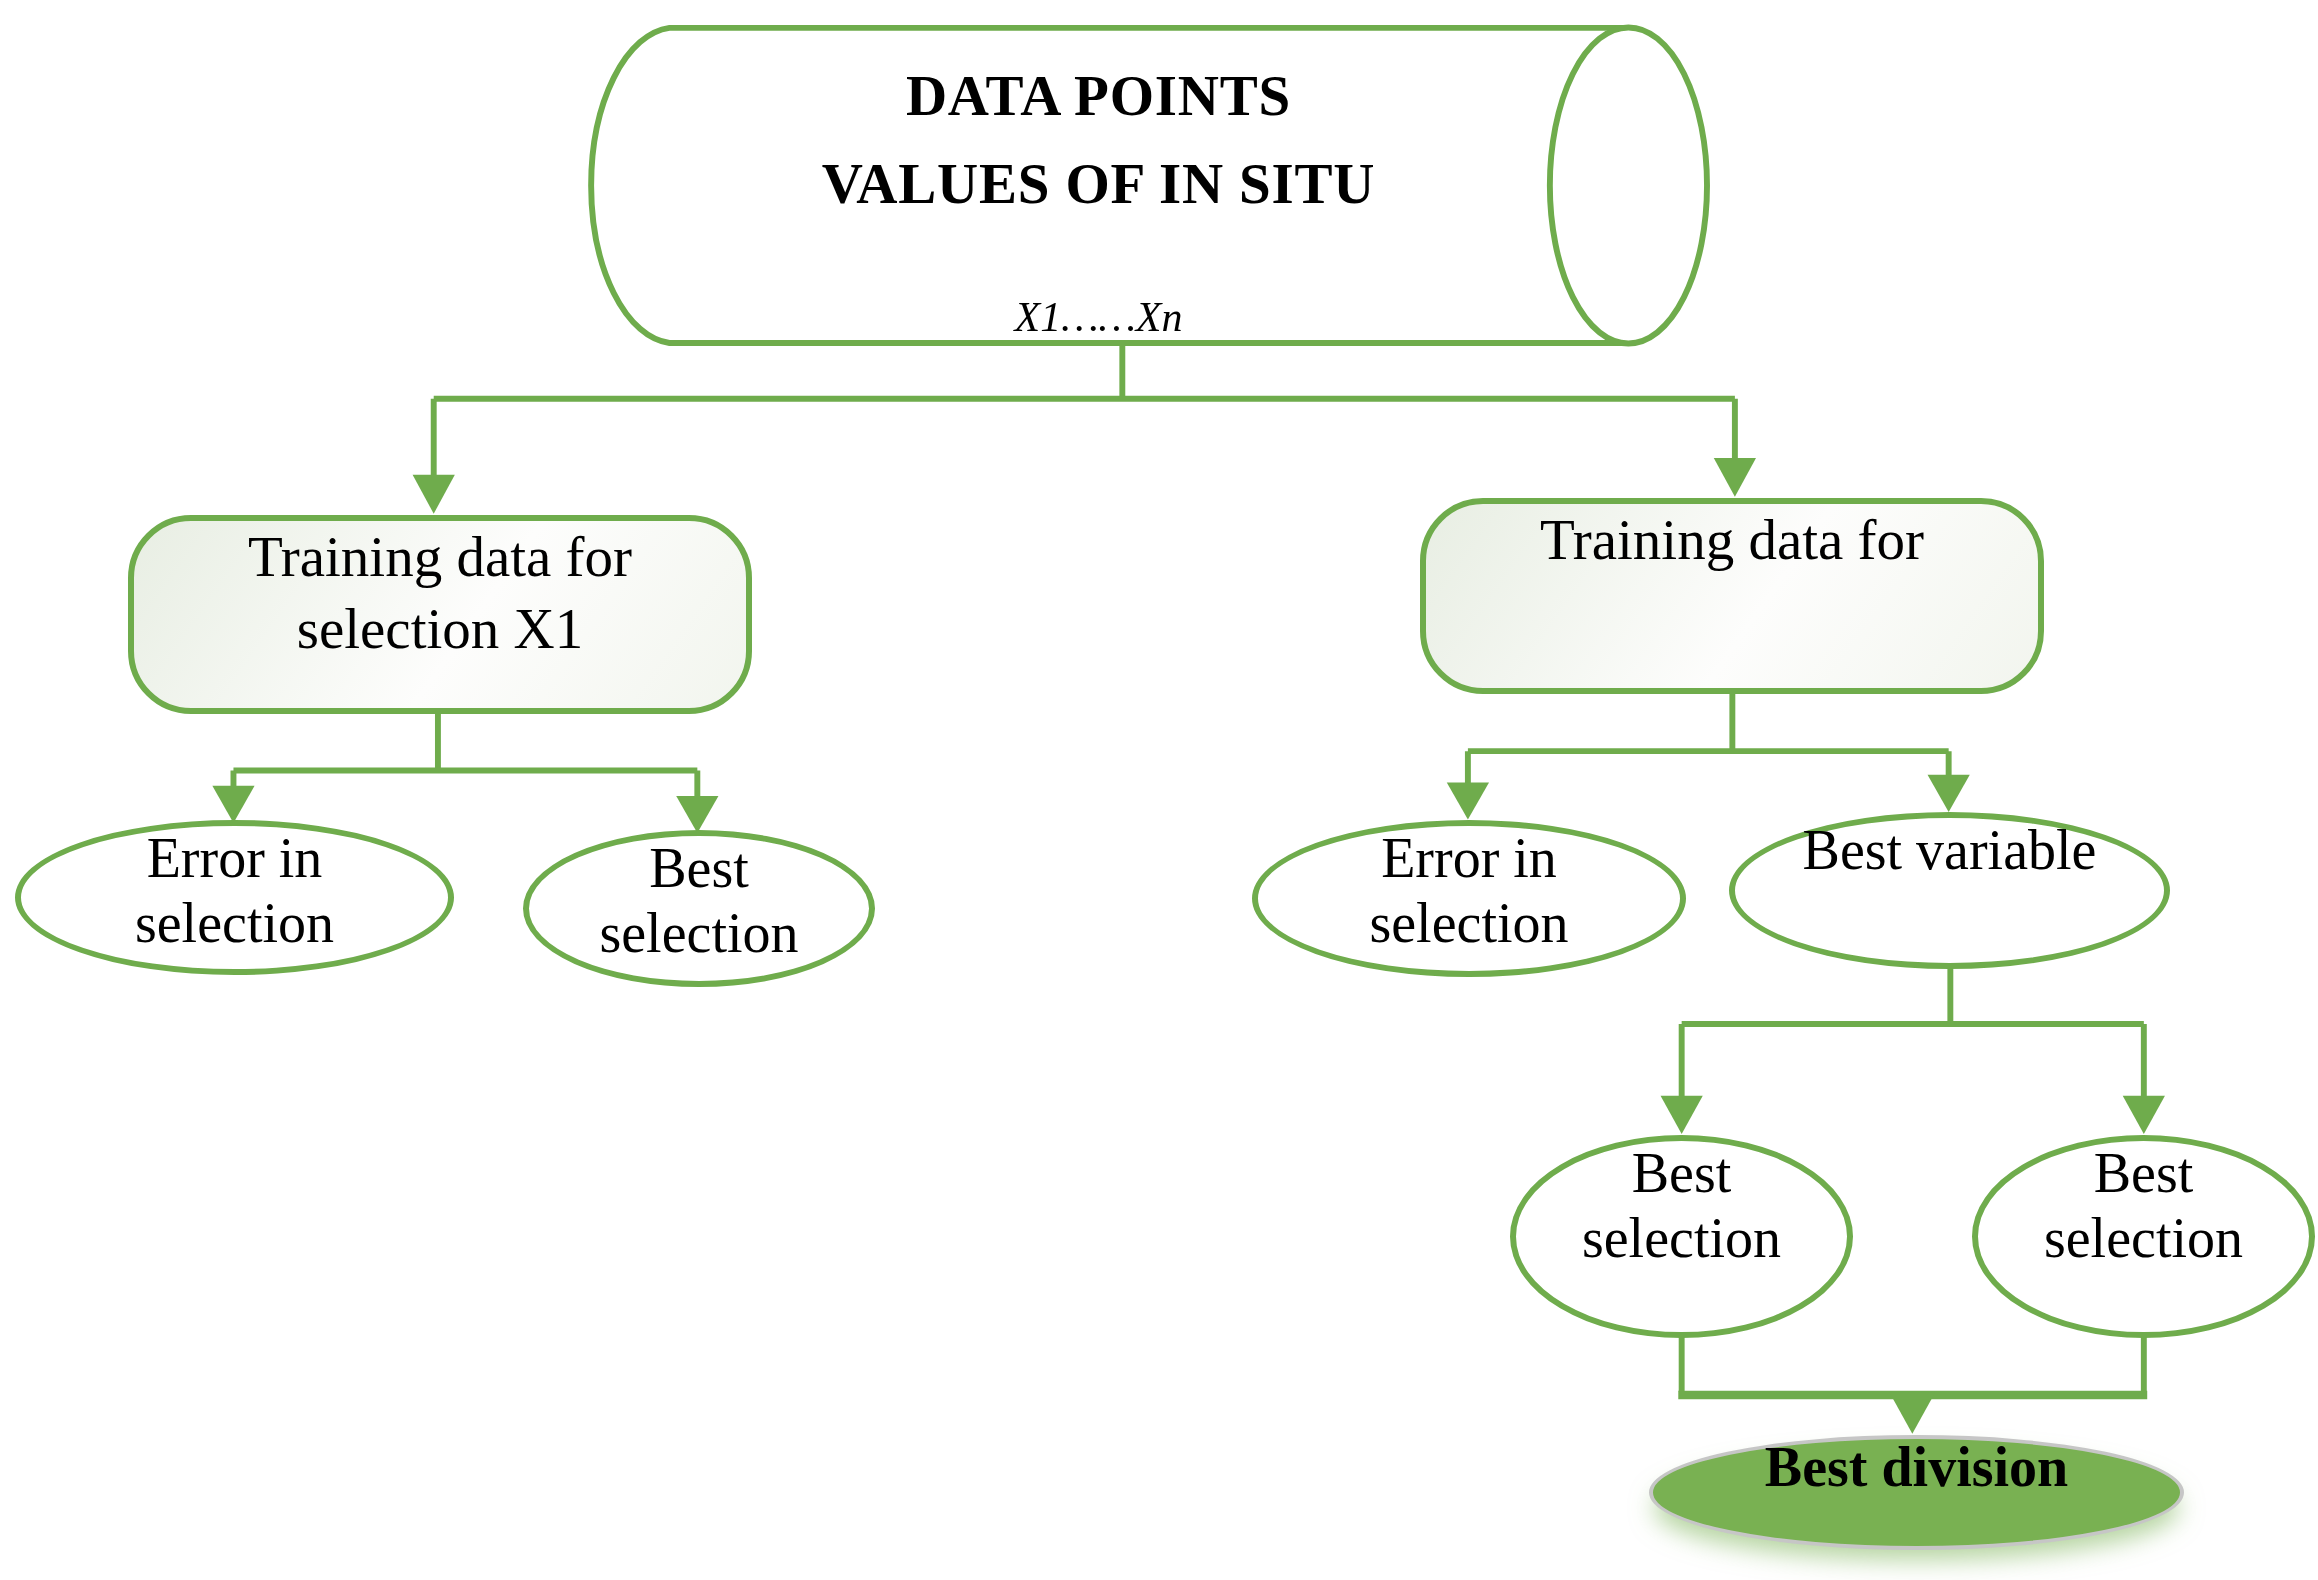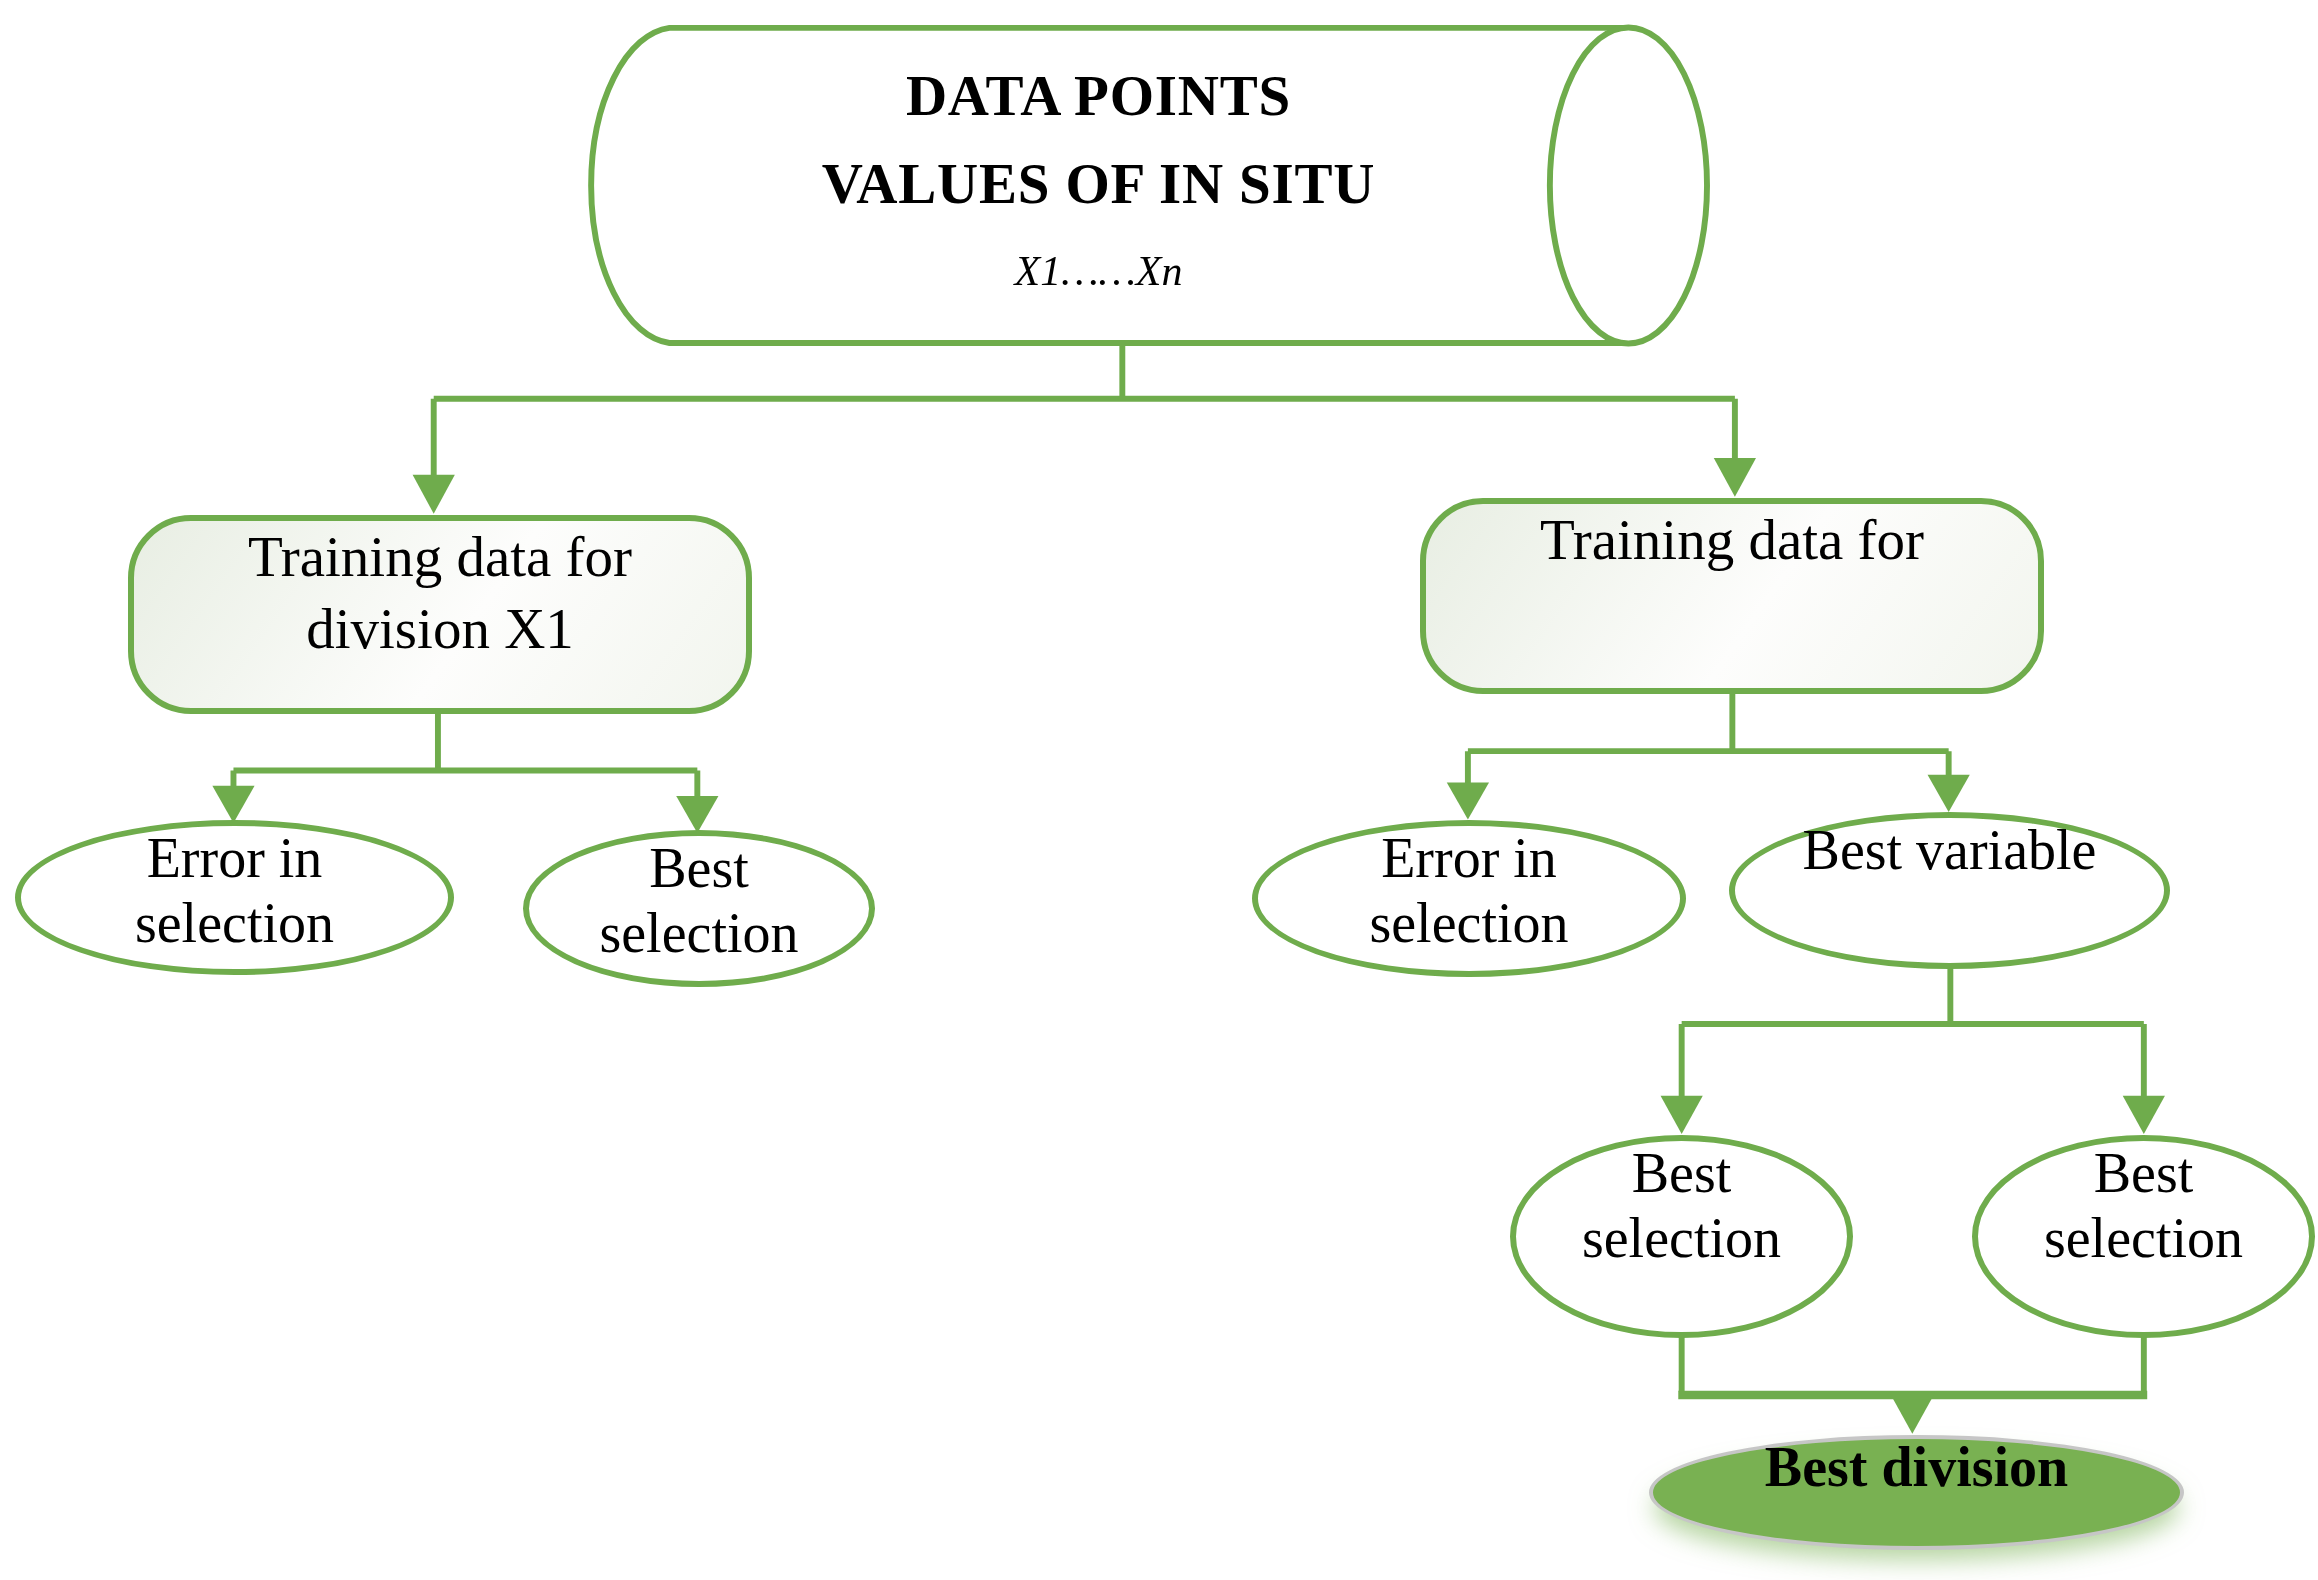--- a/index.html
+++ b/index.html
@@ -30,21 +30,21 @@
   
   .division{border:4.2px solid var(--division-border-gray);border-radius:50%;
             background:var(--division-fill-green);
             font-size:56px;font-weight:bold;line-height:1;
             box-shadow:0 15px 25px -5px rgba(121,177,82,0.55);}
 
   
   .cyl-text{position:absolute;left:585px;top:28px;width:1027px;height:315px;
             box-sizing:border-box;padding-top:24px;text-align:center;}
   .cyl-title{font-size:57px;font-weight:bold;line-height:88px;letter-spacing:0.8px;}
-  .cyl-sub{font-size:42px;font-style:italic;line-height:51px;margin-top:18px;}
+  .cyl-sub{font-size:42px;font-style:italic;line-height:51px;margin-top:64px;}
 </style>
 </head>
 <body>
 
 <div class="stage">
 
   <svg class="layer" width="2319" height="1580" viewBox="0 0 2744 1870">
 
     <path class="cyl" d="M1927,33 L792,33 A100,187 0 0 0 792,406 L1927,406"></path>
     <ellipse class="cyl" cx="1927" cy="219.5" rx="93" ry="187"></ellipse>
@@ -71,21 +71,21 @@
   </svg>
 
   <div class="cyl-text">
     <div class="cyl-title">DATA POINTS</div>
     <div class="cyl-title">VALUES OF IN SITU</div>
     <div class="cyl-sub">X1……Xn</div>
   </div>
 
   <div class="node box" style="left:128px;top:515px;width:624px;height:199px;">
     <span>Training data for</span>
-    <span>division X1</span>
+    <span>selection X1</span>
   </div>
   <div class="node box" style="left:1420px;top:498px;width:624px;height:196px;">
     <span>Training data for</span>
   </div>
 
   <div class="node ellipse" style="left:15px;top:820px;width:439px;height:155px;">
     <span>Error in</span>
     <span>selection</span>
   </div>
   <div class="node ellipse" style="left:523px;top:830px;width:352px;height:157px;">

